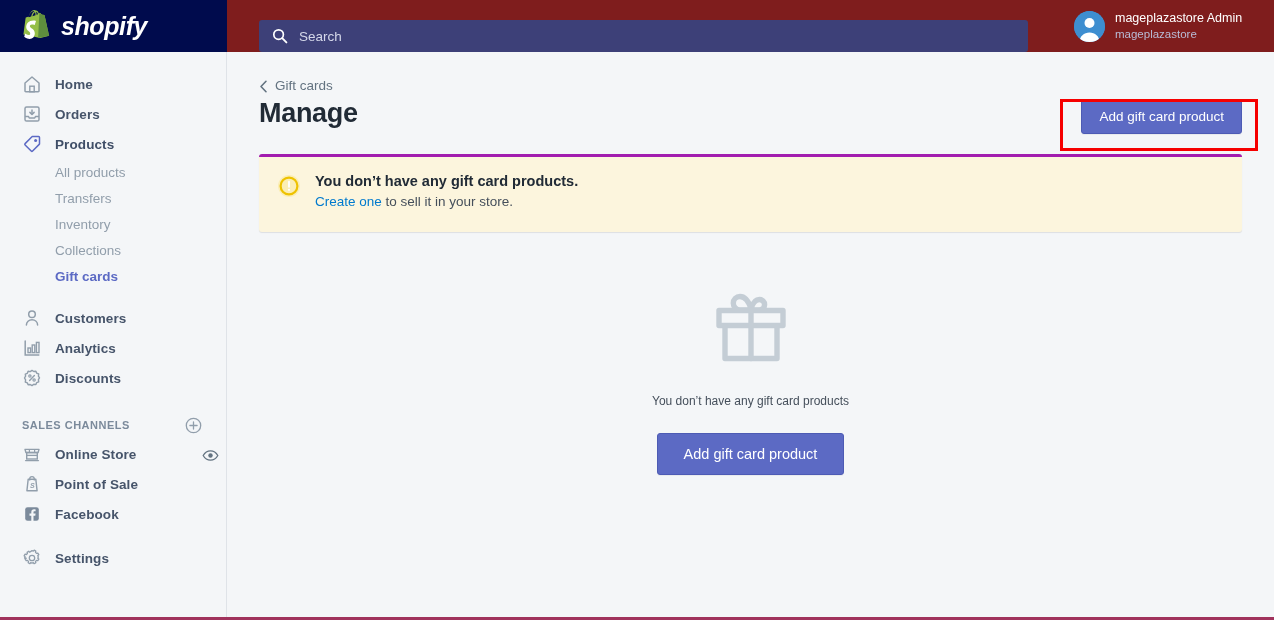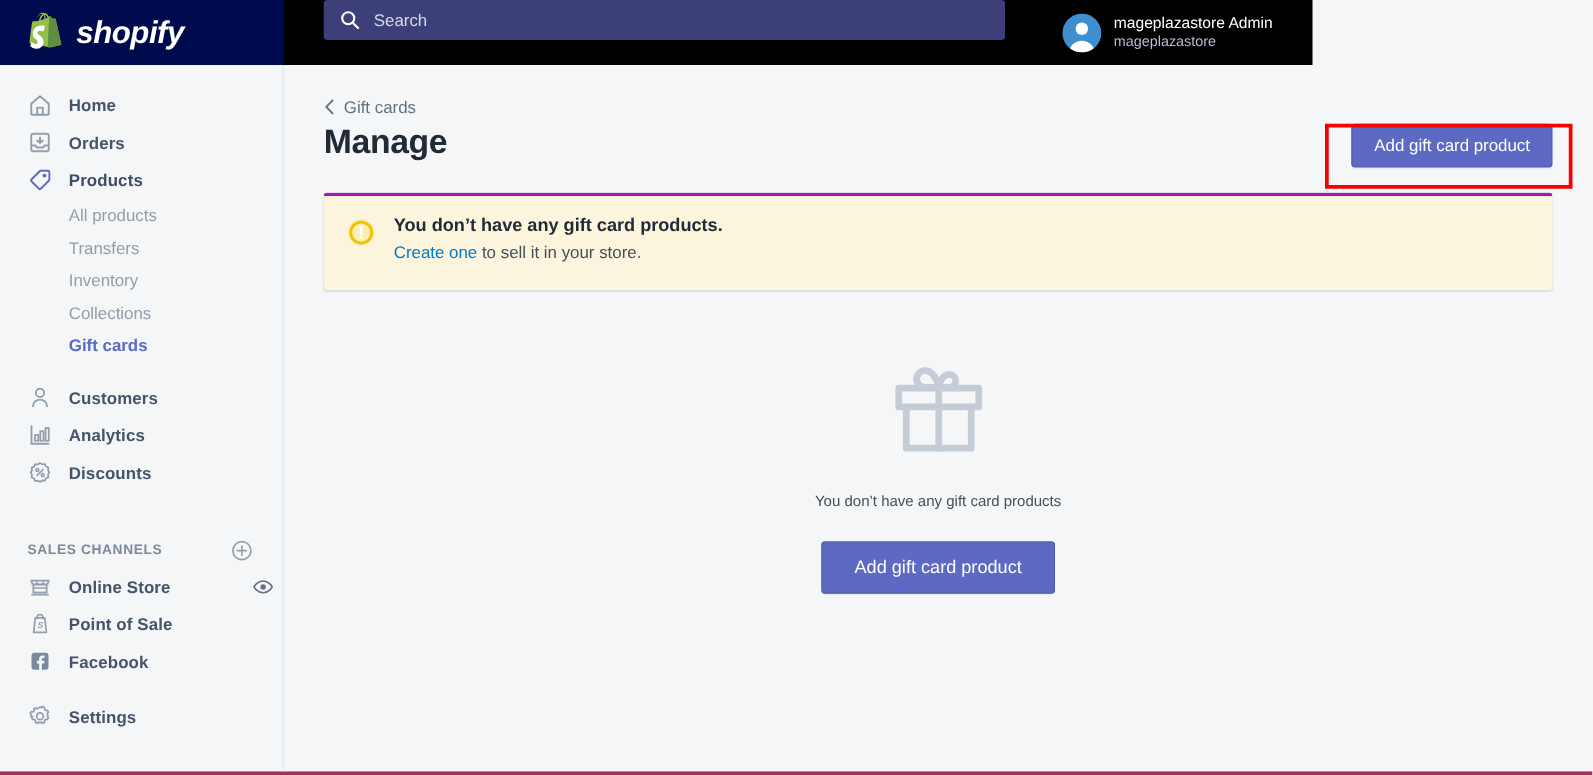--- a/index.html
+++ b/index.html
@@ -12,42 +12,42 @@
   #app {
     position: relative;
     width: 1274px; height: 620px;
     background: #f4f6f8;
     border-bottom: 3px solid #a0325c;
   }
 
   
   .topbar {
     position: absolute; top: 0; left: 0;
-    width: 1050px; height: 52px;
-    background: #000000;
+    width: 1274px; height: 52px;
+    background: #7f1d1d;
     display: flex; align-items: stretch;
   }
   .logo-zone {
     width: 227px; height: 52px;
     background: #000b4d;
     display: flex; align-items: center;
     padding-left: 22px;
     flex: 0 0 227px;
   }
   .logo-bag { width: 30px; height: 33px; margin-right: 9px; }
   .logo-word {
     color: #ffffff;
     font-size: 25px;
     font-style: italic;
     font-weight: bold;
     letter-spacing: -0.4px;
   }
   .search-zone {
     flex: 1 1 auto;
-    display: flex; align-items: flex-start;
+    display: flex; align-items: flex-end;
     padding: 0 32px 0 32px;
   }
   .search-field {
     width: 100%; height: 32px;
     background: #3d4078;
     border-radius: 3px;
     display: flex; align-items: center;
     padding-left: 13px;
     cursor: text;
   }
@@ -98,21 +98,21 @@
   }
   .sub-label { font-size: 13.5px; color: #919eab; }
   .sub-item.active .sub-label { color: #5c6ac4; font-weight: bold; }
 
   .nav-gap { height: 14px; }
 
   .section-head {
     display: flex; align-items: center; justify-content: space-between;
     padding: 0 24px 0 22px;
     height: 28px;
-    margin-top: 19px;
+    margin-top: 4px;
     gap: 16px;
   }
   .section-title {
     font-size: 11px; color: #7b8a9b; font-weight: bold; letter-spacing: 0.5px;
   }
   .plus-ic { width: 17px; height: 17px; cursor: pointer; }
   .eye-ic { width: 17px; height: 13px; cursor: pointer; }
   .nav-item .trail { margin-left: auto; margin-right: 7px; display: flex; align-items: center; }
 
   

